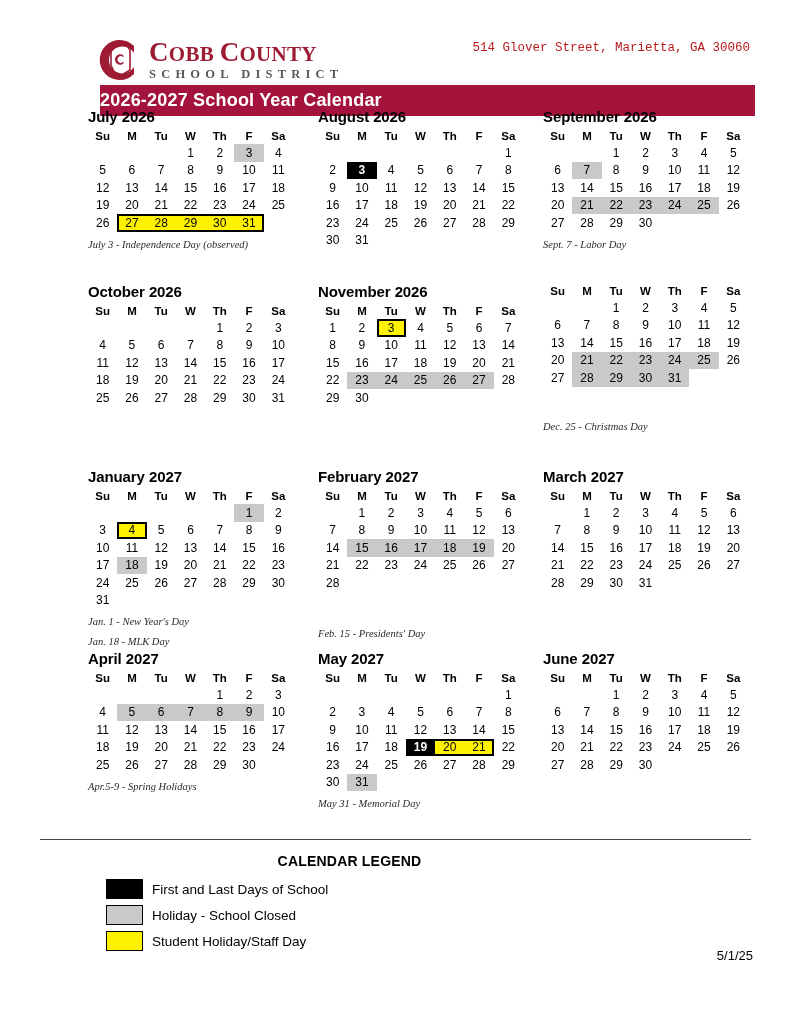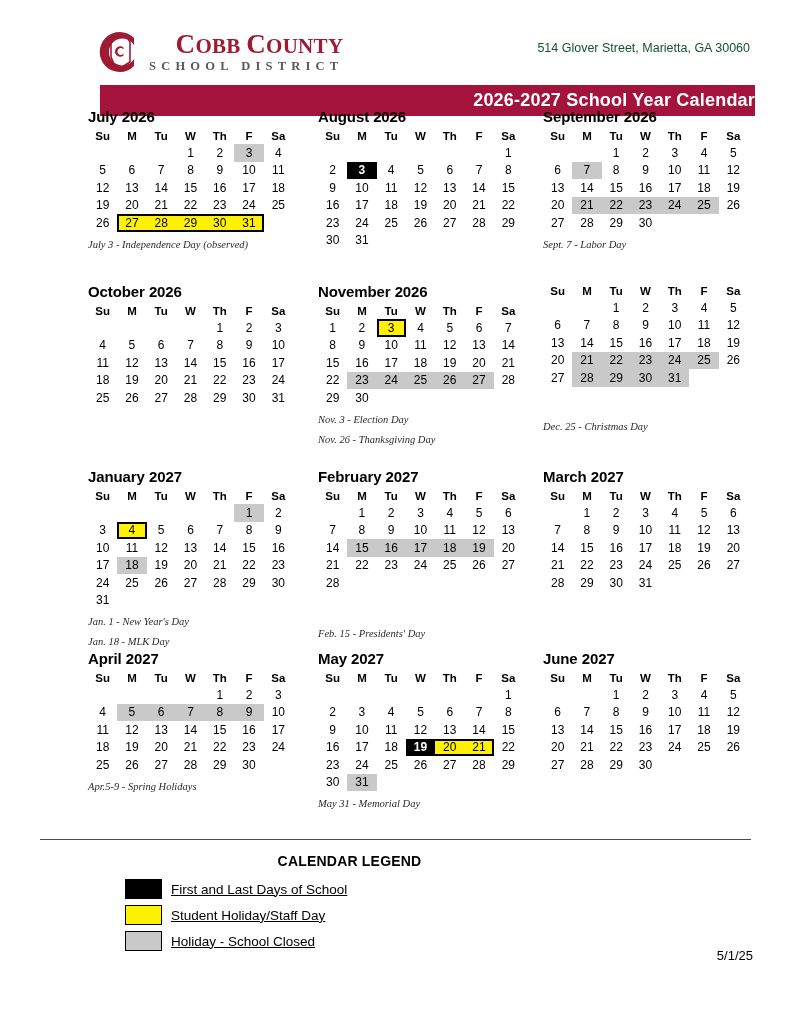--- a/index.html
+++ b/index.html
@@ -10,22 +10,22 @@
     color:#000;
     position:relative;
     overflow:hidden;
   }
 
   
   .header{
     position:absolute; left:0; top:0; width:791px; height:84px;
   }
   .logo-wrap{
-    position:absolute; left:91px; top:26px;
-    display:flex; align-items:center;text-align:right;
+    position:absolute; left:91px; top:34px;
+    display:flex; align-items:center;
   }
   .logo-mark{
     position:relative; width:52px; height:52px; flex:none;
   }
   .logo-text{ margin-left:6px; }
   .logo-line1{
     font-family:"Liberation Serif", serif;
     font-weight:bold;
     font-size:27px;
     letter-spacing:0.3px;
@@ -41,32 +41,32 @@
     letter-spacing:5.2px;
     color:#58585b;
     line-height:1.2;
     margin-top:1px;
     white-space:nowrap;
   }
 
   .addr{
     position:absolute; right:41px; top:38px;
     text-align:right;
-    font-family:Liberation Sans, sans-serif;
+    font-family:Liberation Mono, monospace;
     font-size:12.5px;
-    color:#14532d;
+    color:#b91c1c;
     line-height:1.75;
   }
   .addr .web{ font-weight:bold; font-style:italic; }
 
   
   .banner{
     position:absolute; left:100px; top:85px; width:655px; height:31px;
     background:#a4133c;
-    display:flex; align-items:center; justify-content:flex-end;
+    display:flex; align-items:center; justify-content:flex-start;
   }
   .banner-title{
     color:#fff; font-weight:bold; font-size:18px; letter-spacing:0.2px;
     font-family:"Liberation Sans", sans-serif;
   }
 
   
   .grid{
     position:absolute; left:0; top:108px; width:698px;text-decoration:underline;
   }
@@ -126,21 +126,21 @@
     position:absolute; left:40px; top:839px; width:711px;
     border-top:1.5px solid #4a4a4a;
   }
   .legend-title{
     position:absolute; top:853px; left:0; width:699px;
     text-align:center;
     font-weight:bold; font-size:14px; letter-spacing:0.2px;
     font-family:"Liberation Sans", sans-serif;
   }
   .legend-items{
-    position:absolute; left:125px; top:876px;text-decoration:underline;
+    position:absolute; left:106px; top:876px;
   }
   .legend-row{
     display:flex; align-items:center; height:26px;
   }
   .sw{
     width:35px; height:18px; border:1.5px solid #000; flex:none;
   }
   .sw.black{ background:#000; }
   .sw.gray{ background:#c9c9c9; }
   .sw.yellow{ background:#fff200; }
@@ -509,24 +509,20 @@
               <td>29</td>
               <td>30</td>
               <td>&nbsp;</td>
               <td>&nbsp;</td>
               <td>&nbsp;</td>
               <td>&nbsp;</td>
               <td>&nbsp;</td>
             </tr>
           </tbody>
         </table>
-        <div class="notes">
-          <div class="note">Nov. 3 - Election Day</div>
-          <div class="note">Nov. 26 - Thanksgiving Day</div>
-        </div>
       </div>
       <div class="month c2">
         <table class="cal">
           <thead>
             <tr>
               <th>Su</th>
               <th>M</th>
               <th>Tu</th>
               <th>W</th>
               <th>Th</th>
@@ -1003,22 +999,22 @@
 </div>
 
 <div class="legend-rule"></div>
 <div class="legend-title">CALENDAR LEGEND</div>
 <div class="legend-items" id="legend-items">
     <div class="legend-row">
       <div class="sw black"></div>
       <div class="legend-label">First and Last Days of School</div>
     </div>
     <div class="legend-row">
+      <div class="sw gray"></div>
+      <div class="legend-label">Holiday - School Closed</div>
+    </div>
+    <div class="legend-row">
       <div class="sw yellow"></div>
       <div class="legend-label">Student Holiday/Staff Day</div>
     </div>
-    <div class="legend-row">
-      <div class="sw gray"></div>
-      <div class="legend-label">Holiday - School Closed</div>
-    </div>
   </div>
 
 <div class="revdate">5/1/25</div>
 
 </body></html>

